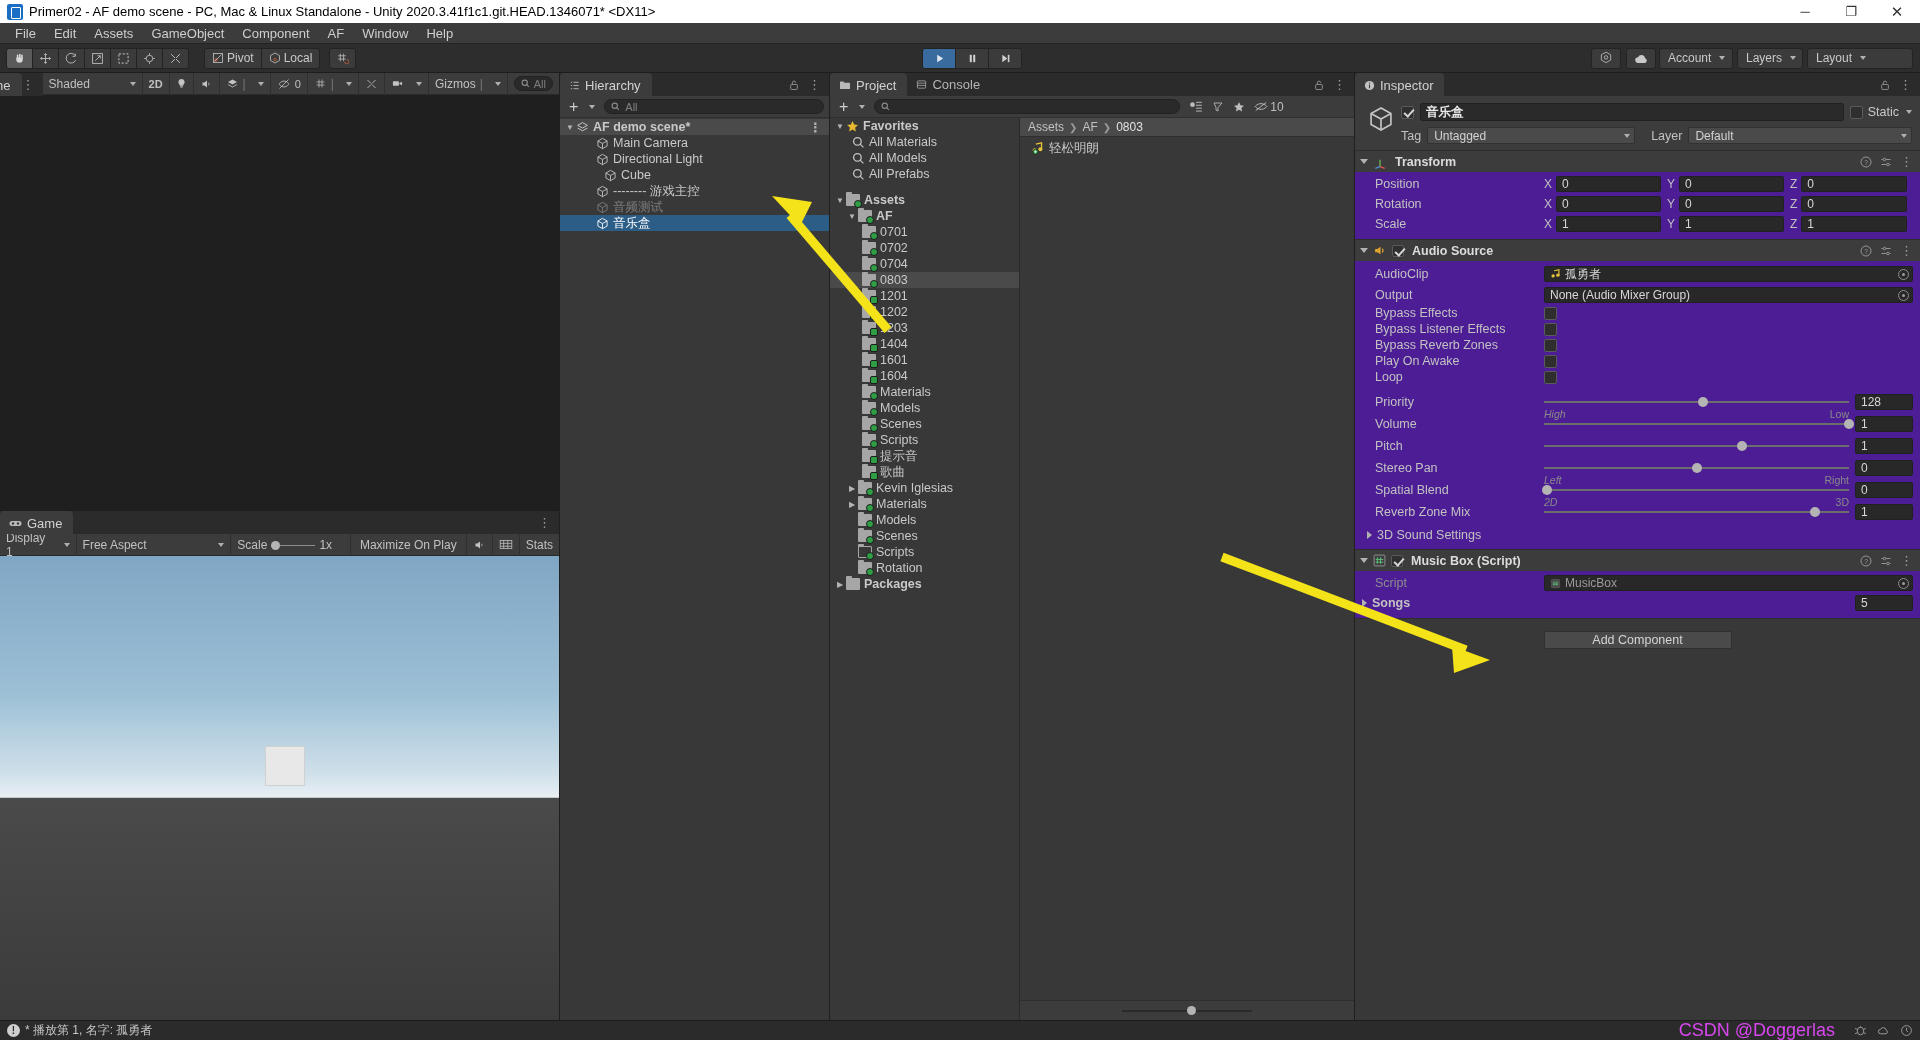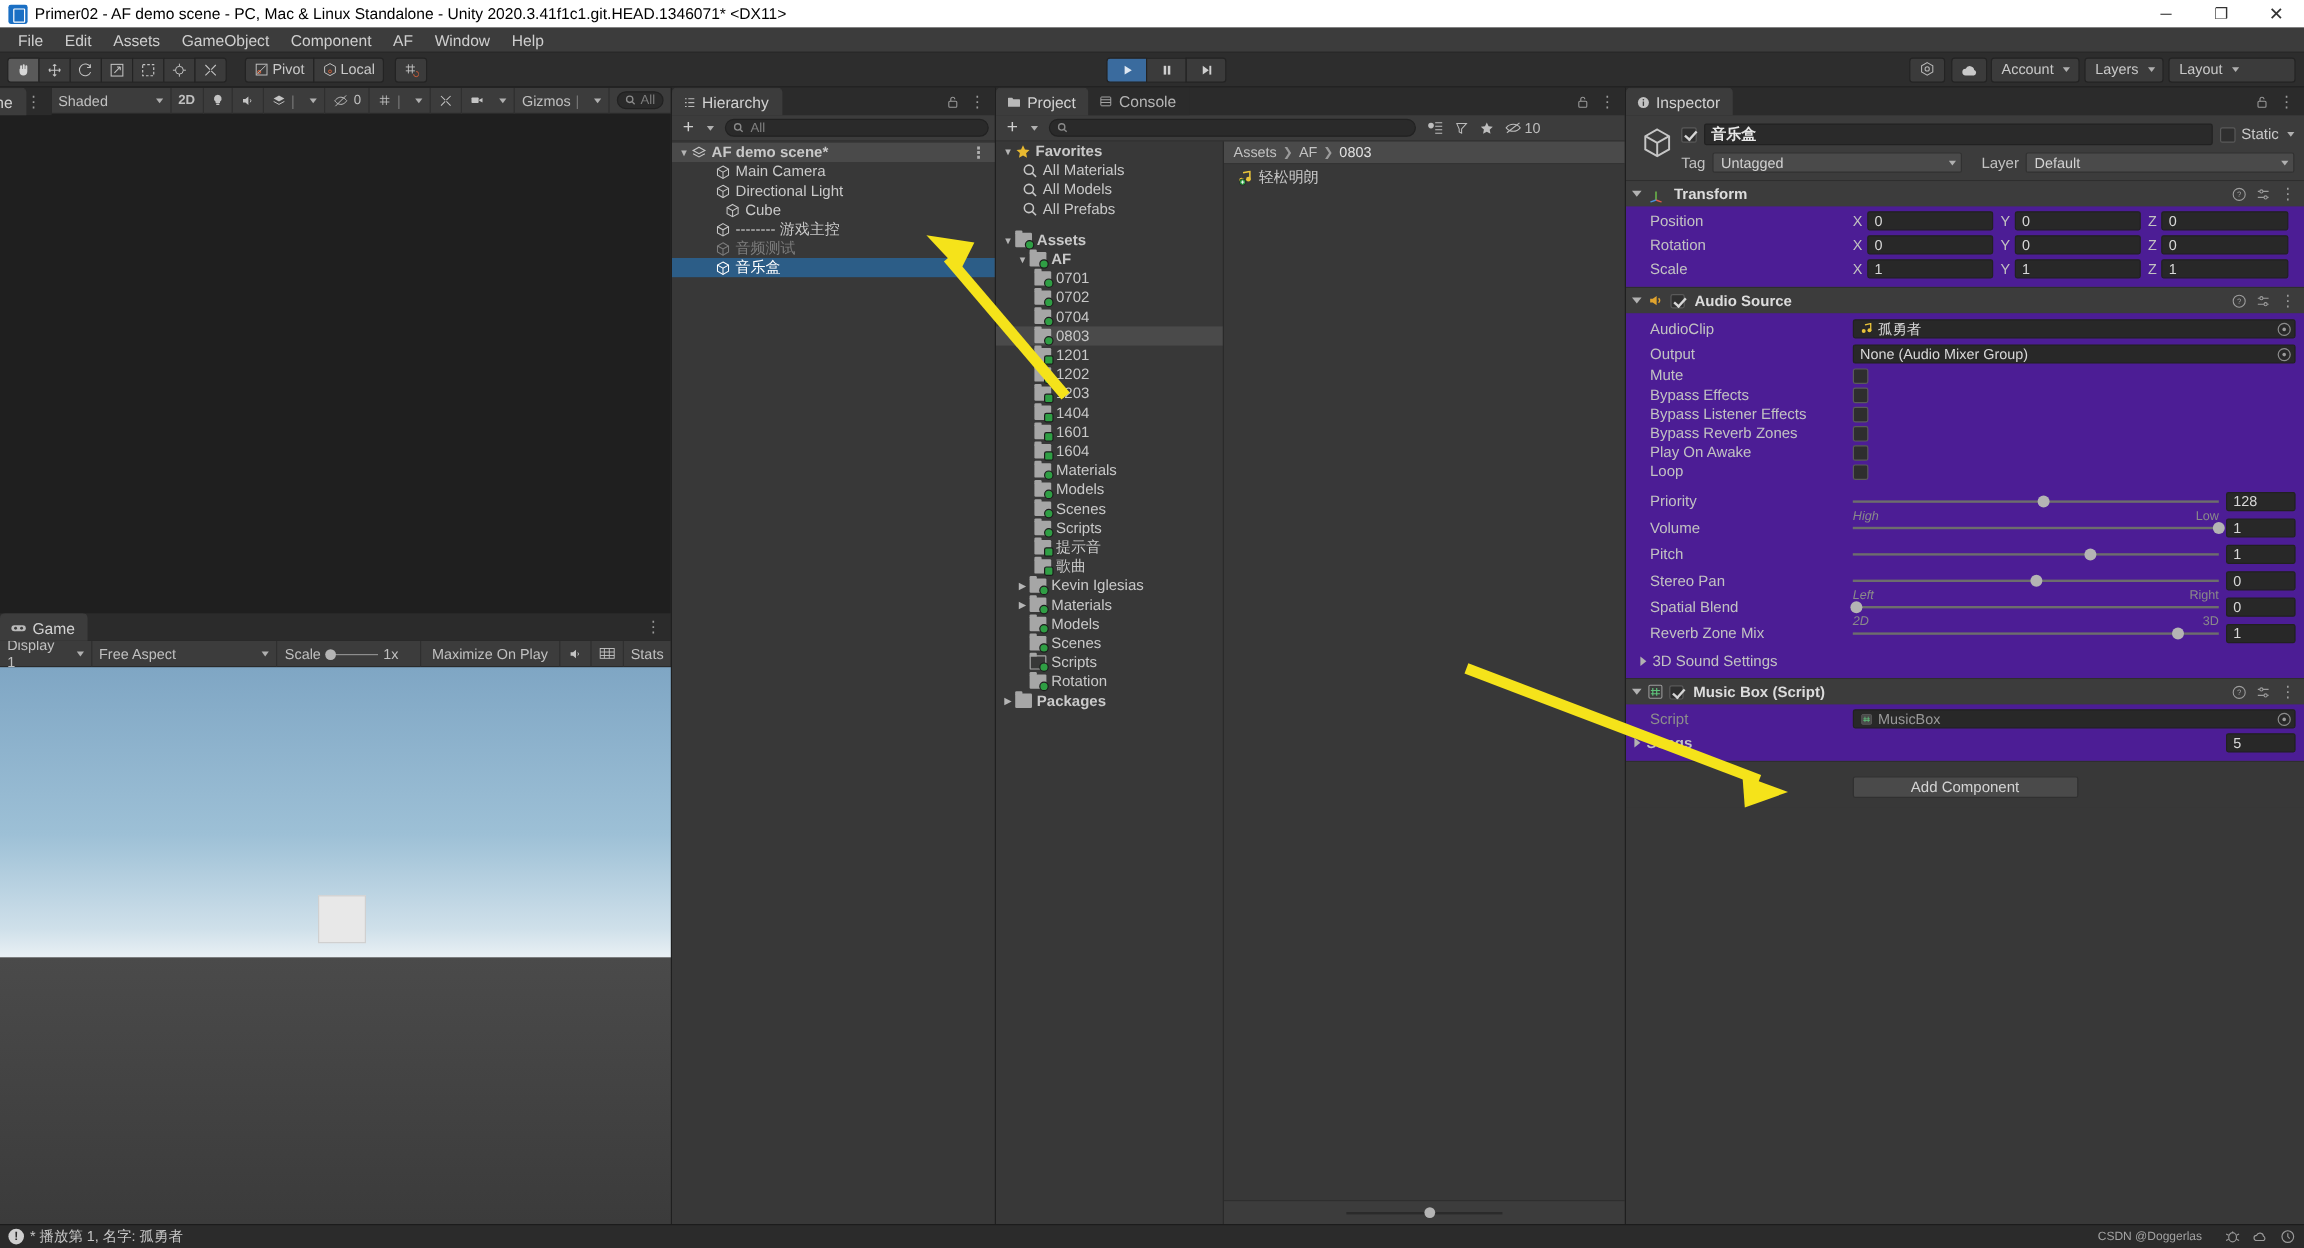--- a/index.html
+++ b/index.html
@@ -156,21 +156,21 @@
   .sl .lmin{left:0;font-style:italic;} .sl .lmax{right:0;}
   .numfld{width:58px;height:16px;background:#282828;border:1px solid #212121;border-radius:2px;display:flex;align-items:center;padding:0 5px;font-size:12px;color:#d8d8d8;flex:none;}
   .foldrow{height:19px;display:flex;align-items:center;gap:5px;font-size:12.5px;color:#c2c2c2;padding-left:5px;}
   .addcomp{display:flex;justify-content:center;padding:12px 0 8px 0;background:#383838;}
   .addcomp .btn{width:188px;height:18px;background:#4a4a4a;border:1px solid #303030;border-radius:2px;display:flex;align-items:center;justify-content:center;font-size:12.5px;color:#d4d4d4;}
 
   
   .statusbar{height:20px;background:#2b2b2b;display:flex;align-items:center;padding:0 7px;gap:5px;flex:none;border-top:1px solid #1c1c1c;font-size:12px;color:#c6c6c6;}
   .statusbar .sp{flex:1;}
   .warnicon{width:13px;height:13px;border-radius:50%;background:#cfcfcf;color:#2b2b2b;font-size:10px;font-weight:bold;display:flex;align-items:center;justify-content:center;flex:none;}
-  .watermark{color:#a3a3a3;font-size:10px;}
+  .watermark{color:#d946ef;font-size:18px;}
   .sb-right{display:flex;align-items:center;gap:10px;color:#9a9a9a;}
 
   
   .overlay{position:absolute;inset:0;pointer-events:none;}
 </style>
 </head>
 <body>
 
 <div class="app">
 
@@ -1097,24 +1097,20 @@
             </div>
             <div class="prow">
               <span class="pname">Output</span>
               <span class="objfield">
                 <span>None (Audio Mixer Group)</span>
                 <span class="sp"></span>
                 <span class="radio-o"></span>
               </span>
             </div>
             <div class="prow" style="height:16px">
-              <span class="pname">Mute</span>
-              <span class="cbx2"></span>
-            </div>
-            <div class="prow" style="height:16px">
               <span class="pname">Bypass Effects</span>
               <span class="cbx2"></span>
             </div>
             <div class="prow" style="height:16px">
               <span class="pname">Bypass Listener Effects</span>
               <span class="cbx2"></span>
             </div>
             <div class="prow" style="height:16px">
               <span class="pname">Bypass Reverb Zones</span>
               <span class="cbx2"></span>

